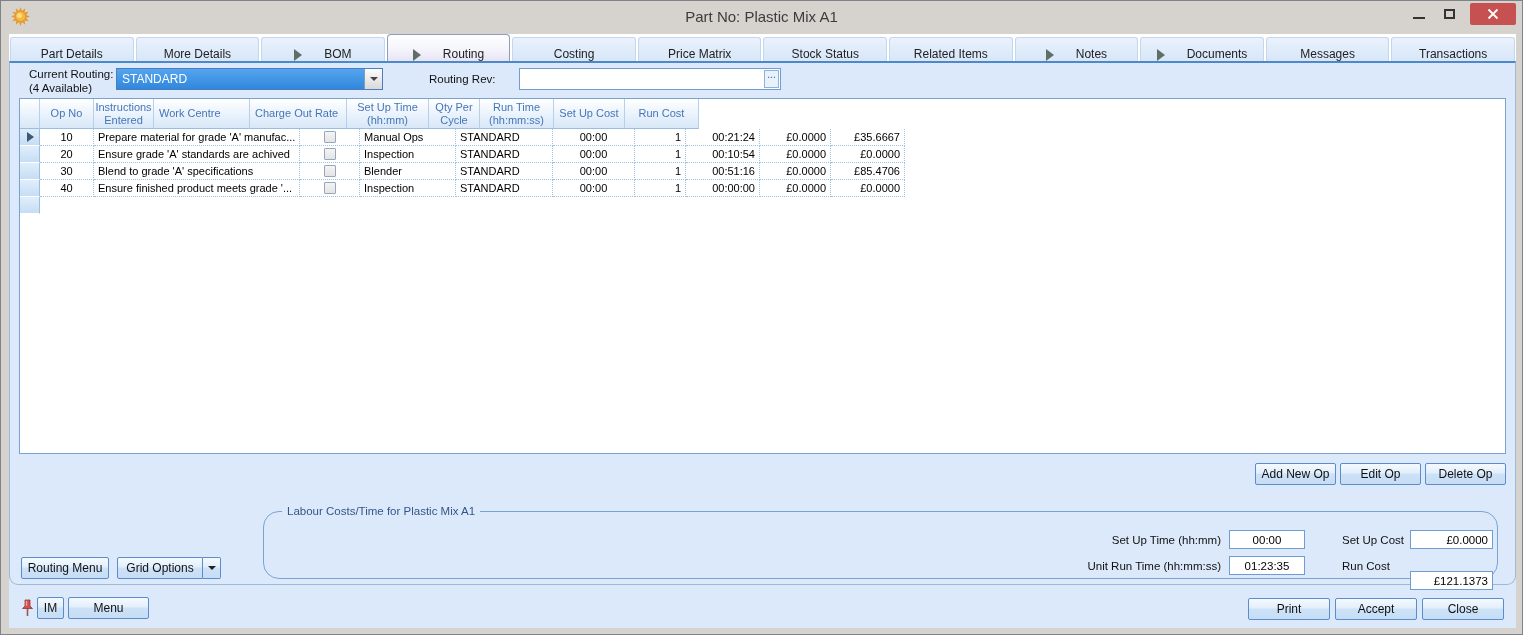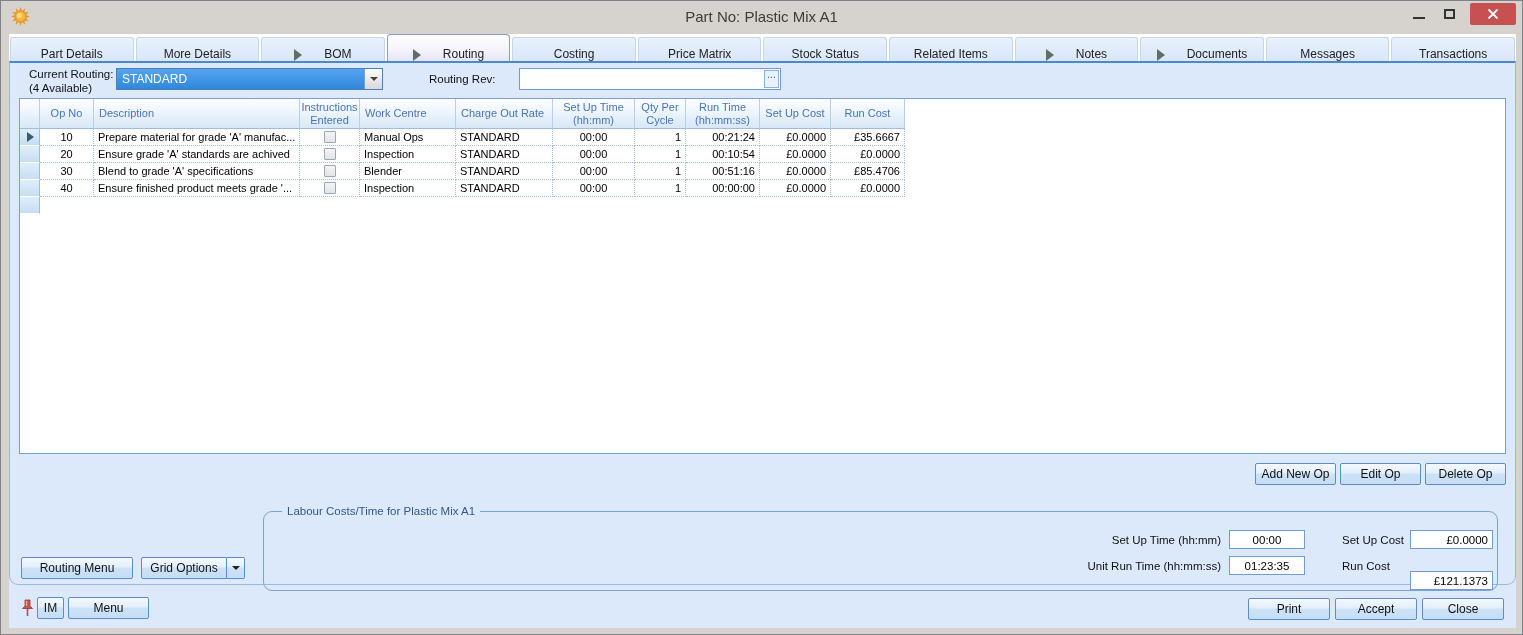--- a/index.html
+++ b/index.html
@@ -54,28 +54,28 @@
   .row-arrow { width:0; height:0; border-left:7px solid #3c5a74; border-top:5px solid transparent; border-bottom:5px solid transparent; margin-left:2px; }
   .checkbox { width:12px; height:12px; border:1px solid #98a8bc; background:linear-gradient(180deg,#f4f4f4,#e4e4e4); border-radius:1px; }
   .c0{width:20px;} .c1{width:54px;} .c2{width:206px;} .c3{width:60px;} .c4{width:96px;} .c5{width:97px;} .c6{width:82px;} .c7{width:51px;} .c8{width:74px;} .c9{width:71px;} .c10{width:74px;}
 
   
   .btn { height:22px; background:linear-gradient(180deg,#f4f9fe 0%,#e2effb 45%,#cde2f7 50%,#c5ddf5 100%); border:1px solid #5c8cc9; border-radius:2px; font-size:12px; color:#111; display:flex; align-items:center; justify-content:center; cursor:default; font-family:"Liberation Sans", sans-serif; }
   .op-buttons { position:absolute; top:429px; right:10px; display:flex; gap:4px; }
   .op-buttons .btn { width:81px; }
 
   
-  .groupbox { position:absolute; left:254px; top:477px; width:1235px; height:80px; border:1px solid #7aa3d4; border-radius:9px; }
+  .groupbox { position:absolute; left:254px; top:477px; width:1235px; height:68px; border:1px solid #7aa3d4; border-radius:16px; }
   .group-title { position:absolute; left:18px; top:-7px; background:#dbe9fb; padding:0 5px; font-size:11.5px; color:#35568a; white-space:nowrap; }
   .field-box { position:absolute; height:19px; background:#ffffff; border:1px solid #6f9cd2; font-size:11.5px; color:#000; display:flex; align-items:center; }
   .field-box.center { justify-content:center; }
   .field-box.right { justify-content:flex-end; padding-right:4px; }
 
   .bl-buttons { position:absolute; left:12px; top:523px; display:flex; gap:8px; }
-  .btn-routing-menu { width:112px;text-align:right; }
+  .btn-routing-menu { width:88px;text-align:right; }
   .split-btn { display:flex; }
   .split-btn .main { width:86px; border-radius:2px 0 0 2px; }
   .split-btn .drop { width:18px; border-left:none; border-radius:0 2px 2px 0; }
   .drop-tri { width:0; height:0; border-top:4px solid #222; border-left:4px solid transparent; border-right:4px solid transparent; }
 
   
   .pin-wrap { position:absolute; left:10px; top:563px; width:16px; height:22px; display:flex; align-items:center; justify-content:center; }
   .btn-im { position:absolute; left:28px; top:563px; width:27px; }
   .btn-menu { position:absolute; left:59px; top:563px; width:81px; }
   .footer-right { position:absolute; top:564px; right:12px; display:flex; gap:5px; }
@@ -166,21 +166,20 @@
     <div class="lbl" style="left:420px; top:39px;">Routing Rev:</div>
     <div class="textbox">
       <div class="textbox-fill"></div>
       <div class="ellipsis-btn">...</div>
     </div>
 
     <div class="grid">
       <div class="grid-header">
           <div class="gh c0"></div>
           <div class="gh c1">Op No</div>
-          <div class="gh c2 left">Description</div>
           <div class="gh c3">Instructions Entered</div>
           <div class="gh c4 left">Work Centre</div>
           <div class="gh c5 left">Charge Out Rate</div>
           <div class="gh c6">Set Up Time (hh:mm)</div>
           <div class="gh c7">Qty Per Cycle</div>
           <div class="gh c8">Run Time (hh:mm:ss)</div>
           <div class="gh c9">Set Up Cost</div>
           <div class="gh c10">Run Cost</div>
         </div>
       <div id="grid-body">

